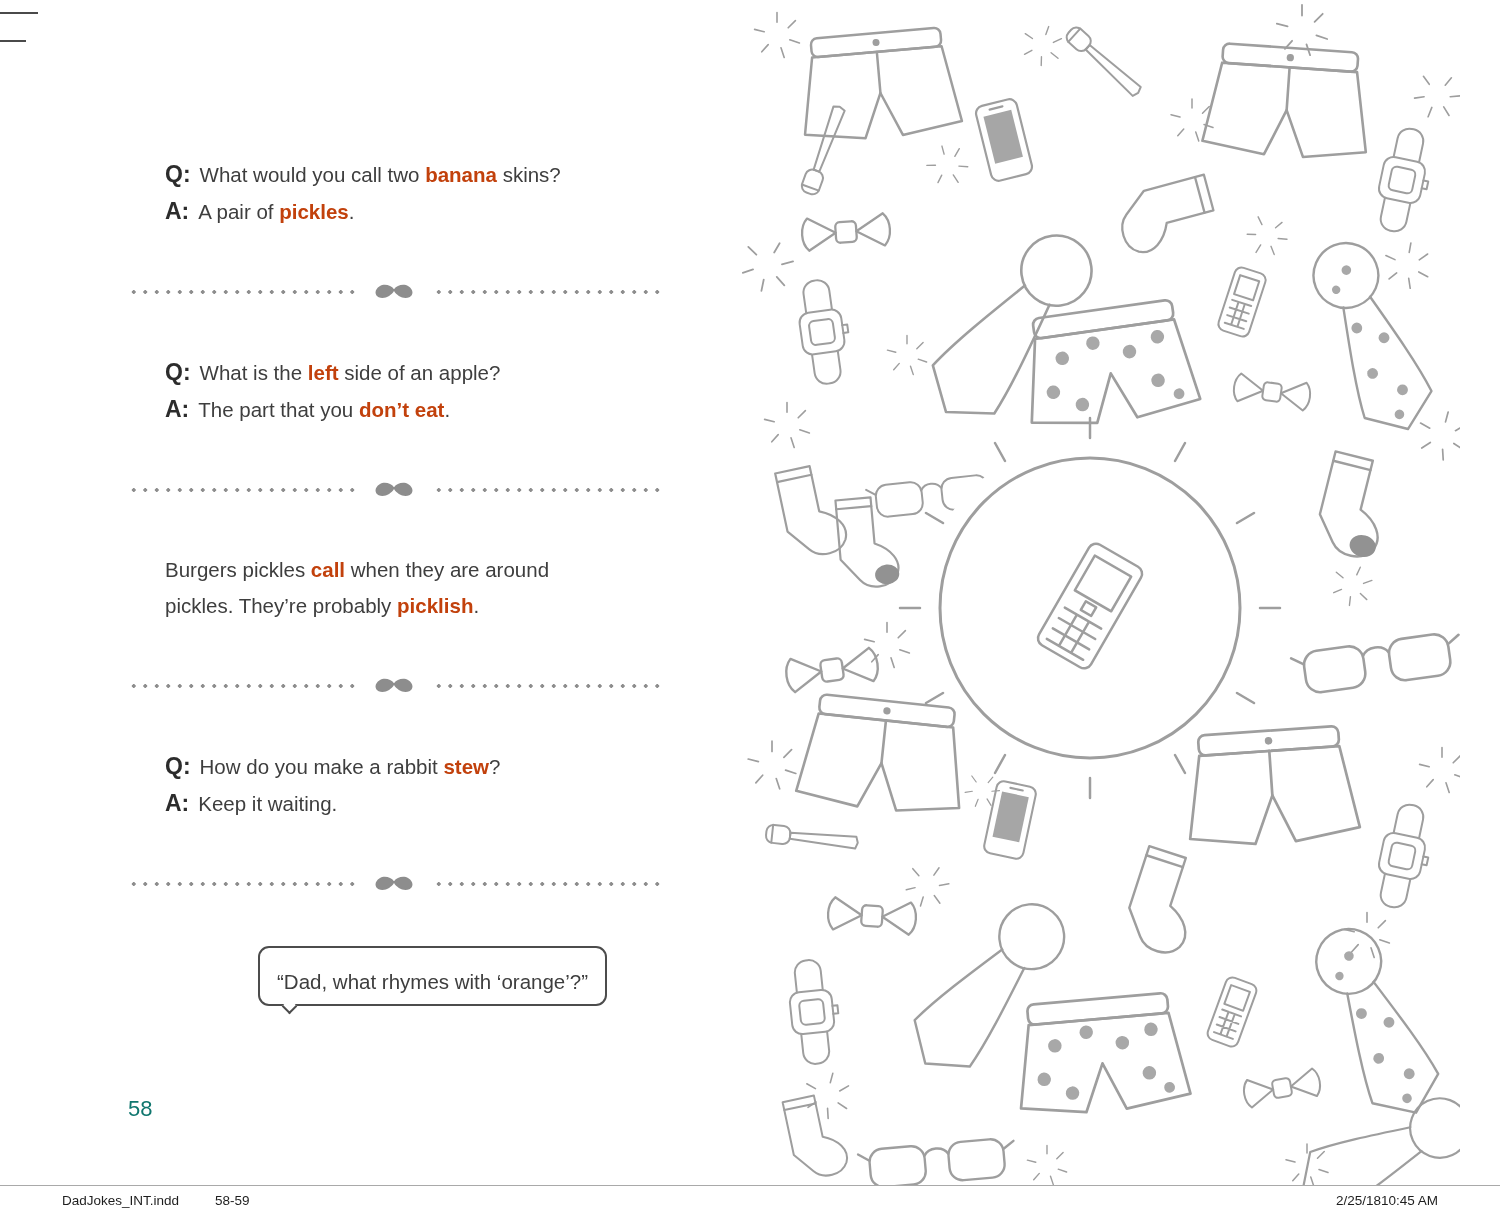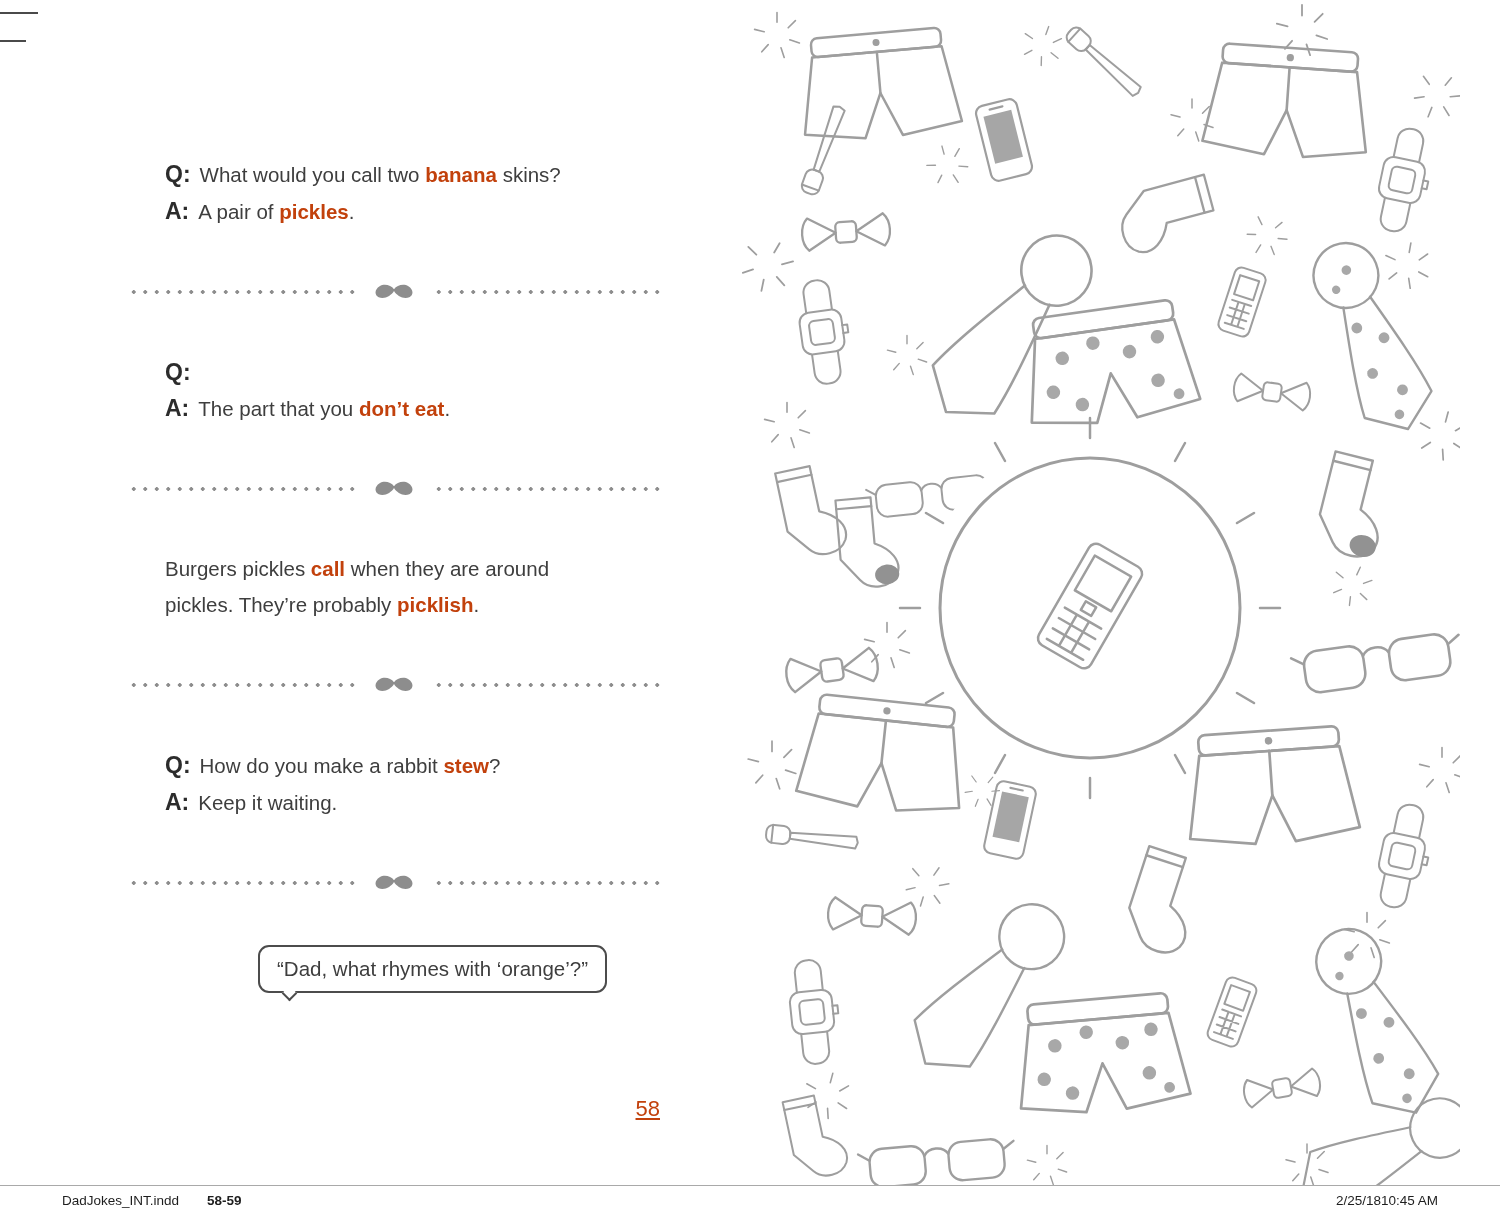--- a/index.html
+++ b/index.html
@@ -22,37 +22,37 @@
   .divider { display:flex; align-items:center; gap:16px; margin:54px 0; height:16px; }
   .dots { flex:1 1 auto; height:4px;
           background-image:radial-gradient(circle, #8d8d8d 1.7px, rgba(0,0,0,0) 1.9px);
           background-size:11.5px 4px; background-position:left center; background-repeat:repeat-x; }
   .mustache { flex:0 0 auto; }
 
   .bubble-wrap { }
   .bubble-pos-1 { margin:42px 0 0 130px; }
   .bubble-pos-2 { margin:24px 0 0 55px; }
   .bubble { position:relative; display:inline-block; border:2px solid #4c4c4c; border-radius:11px;
-            padding:10px 17px 10px; font-size:20.5px; color:#3e3e3e; background:#fff; }
+            padding:22px 17px 10px; font-size:20.5px; color:#3e3e3e; background:#fff; }
   .tail { position:absolute; width:11px; height:11px; background:#fff;
           border-right:2px solid #4c4c4c; border-bottom:2px solid #4c4c4c; }
   .bubble-tail-bl { left:24px; bottom:-8px; transform:rotate(45deg); }
   .bubble-tail-tr { right:26px; top:-8px; transform:rotate(-135deg); }
 
-  .page-number { position:absolute; left:0; width:100%; top:1096px; text-align:right;
-                 font-size:22px; color:#c2410c;text-decoration:underline; }
+  .page-number { position:absolute; left:0; width:100%; top:1096px; text-align:left;
+                 font-size:22px; color:#0f766e; }
 
   
   .right-page { position:absolute; left:742px; top:0; width:718px; height:1185px; overflow:hidden; background:#fff; }
 
   
   .footer-rule { position:absolute; left:0; right:0; top:1185px; height:1px; background:#a9a9a9; }
   .footer { position:absolute; left:62px; right:62px; top:1193px; display:flex;
             justify-content:space-between; font-size:13.5px; color:#1e1e1e; }
-  .footer-left span + span { margin-left:28px;font-weight:bold; }
+  .footer-left span + span { margin-left:36px; }
   .footer-right span + span { margin-left:0; }
 </style>
 </head>
 <body>
 
 <div class="sheet">
 
   <div class="crop-top-1"></div>
   <div class="crop-top-2"></div>
 
@@ -71,20 +71,21 @@
     <div class="divider">
       <span class="dots"></span>
       <svg class="mustache" viewBox="0 0 48 16" width="46" height="16" aria-hidden="true">
         <path d="M24 5 C21 1 14 -1 9 2 C4 5 3 11 8 13.5 C14 16 21 12 24 7 C27 12 34 16 40 13.5 C45 11 44 5 39 2 C34 -1 27 1 24 5 Z" fill="#8d8d8d"></path>
       </svg>
       <span class="dots"></span>
     </div>
   <div class="joke">
           <div class="joke-line">
             <span class="prefix">Q:</span>
+            <span class="joke-body"><span>What is the </span><b>left</b><span> side of an apple?</span></span>
           </div>
           <div class="joke-line">
             <span class="prefix">A:</span>
             <span class="joke-body"><span>The part that you </span><b>don’t eat</b><span>.</span></span>
           </div>
         </div>
     <div class="divider">
       <span class="dots"></span>
       <svg class="mustache" viewBox="0 0 48 16" width="46" height="16" aria-hidden="true">
         <path d="M24 5 C21 1 14 -1 9 2 C4 5 3 11 8 13.5 C14 16 21 12 24 7 C27 12 34 16 40 13.5 C45 11 44 5 39 2 C34 -1 27 1 24 5 Z" fill="#8d8d8d"></path>

